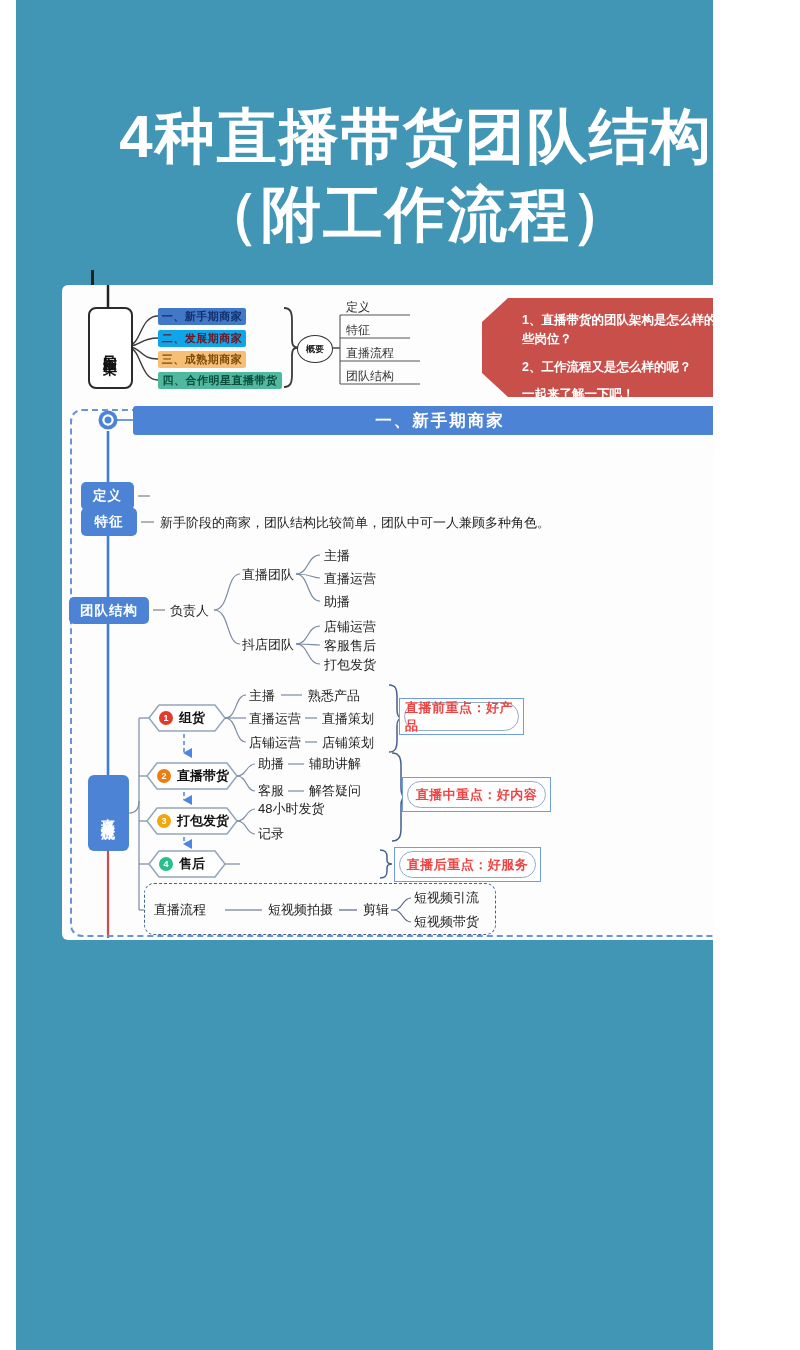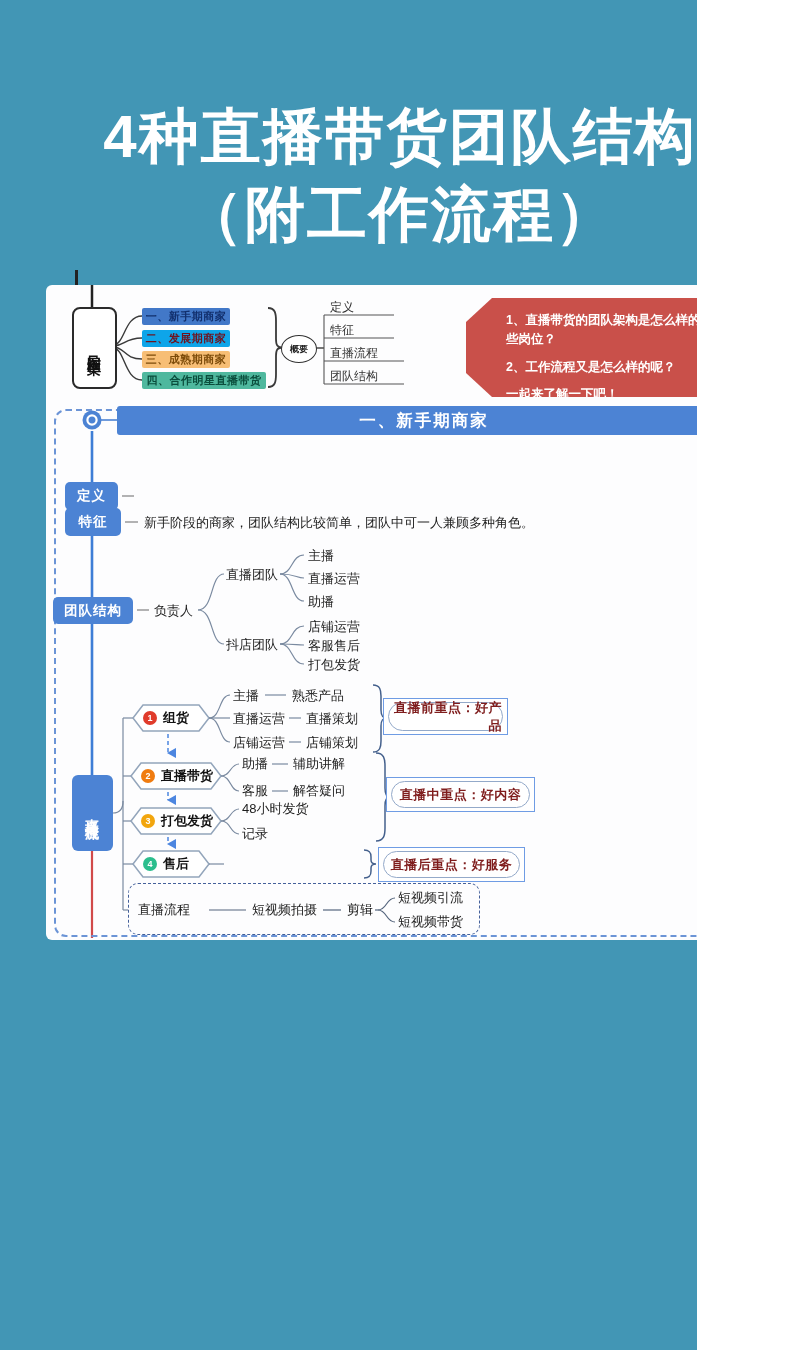--- a/index.html
+++ b/index.html
@@ -1,17 +1,17 @@
 <!DOCTYPE html>
 <html><head>
 <meta charset="utf-8">
 <style>
   html,body{margin:0;padding:0;}
   body{font-family:"Liberation Sans","DejaVu Sans",sans-serif;}
-  .canvas{position:relative;width:697px;height:1350px;background:#4296B5;overflow:hidden;}
+  .canvas{position:relative;width:697px;height:1350px;background:#4296B5;overflow:hidden;margin-left:16px;}
   .title{position:absolute;top:98px;left:0;width:800px;text-align:center;color:#ffffff;
          font-weight:900;font-size:60px;line-height:1.3;letter-spacing:2px;}
   .card{position:absolute;left:46px;top:285px;width:740px;height:655px;background:#fdfdfe;border-radius:6px;}
   .lines{position:absolute;left:0;top:0;}
   .lbl{position:absolute;white-space:nowrap;font-size:13px;color:#1c1c1c;line-height:13px;}
   .lbl.sm{font-size:12px;color:#333;}
   .bluechip{position:absolute;background:#4C83D4;color:#fff;font-weight:bold;border-radius:5px;
             display:flex;align-items:center;justify-content:center;font-size:13.5px;letter-spacing:1px;}
   .vchip{writing-mode:vertical-rl;text-orientation:upright;letter-spacing:3px;font-size:14px;border-radius:6px;}
   .banner{position:absolute;left:71px;top:121px;width:614px;height:29px;background:#4C83D4;border-radius:3px;
@@ -27,21 +27,21 @@
   .octagon{position:absolute;left:420px;top:13px;width:316px;height:99px;background:#C9504A;color:#fff;
            clip-path:polygon(26px 0,calc(100% - 26px) 0,100% 24px,100% calc(100% - 24px),calc(100% - 26px) 100%,26px 100%,0 calc(100% - 24px),0 24px);
            padding:13px 18px 0 40px;box-sizing:border-box;font-size:12.5px;font-weight:bold;line-height:1.5;}
   .octagon p{margin:0 0 9px 0;}
   .step{position:absolute;display:flex;align-items:center;gap:6px;padding-left:10px;box-sizing:border-box;}
   .badge{width:14px;height:14px;border-radius:50%;color:#fff;font-size:9px;font-weight:bold;flex:0 0 auto;
          display:flex;align-items:center;justify-content:center;}
   .step-label{font-weight:bold;font-size:13px;color:#111;}
   .hl-outer{position:absolute;border:1.5px solid #6F9CE4;background:#fff;}
   .hl-inner{position:absolute;inset:3px 4px;border:1.3px solid #93A9C9;border-radius:99px;
-            display:flex;align-items:center;justify-content:center;font-weight:bold;font-size:13px;color:#7f1d1d;letter-spacing:0.5px;text-align:right;}
+            display:flex;align-items:center;justify-content:center;font-weight:bold;font-size:13px;color:#ef4444;letter-spacing:0.5px;}
   .video-box{position:absolute;left:82px;top:598px;width:350px;height:50px;border:1.6px dashed #44609A;border-radius:10px;}
   .topline{position:absolute;left:75px;top:270px;width:2.5px;height:15px;background:#222;}
 </style>
 </head>
 <body>
 
 <div class="canvas">
 
   <div class="title">
     <div>4种直播带货团队结构</div>

